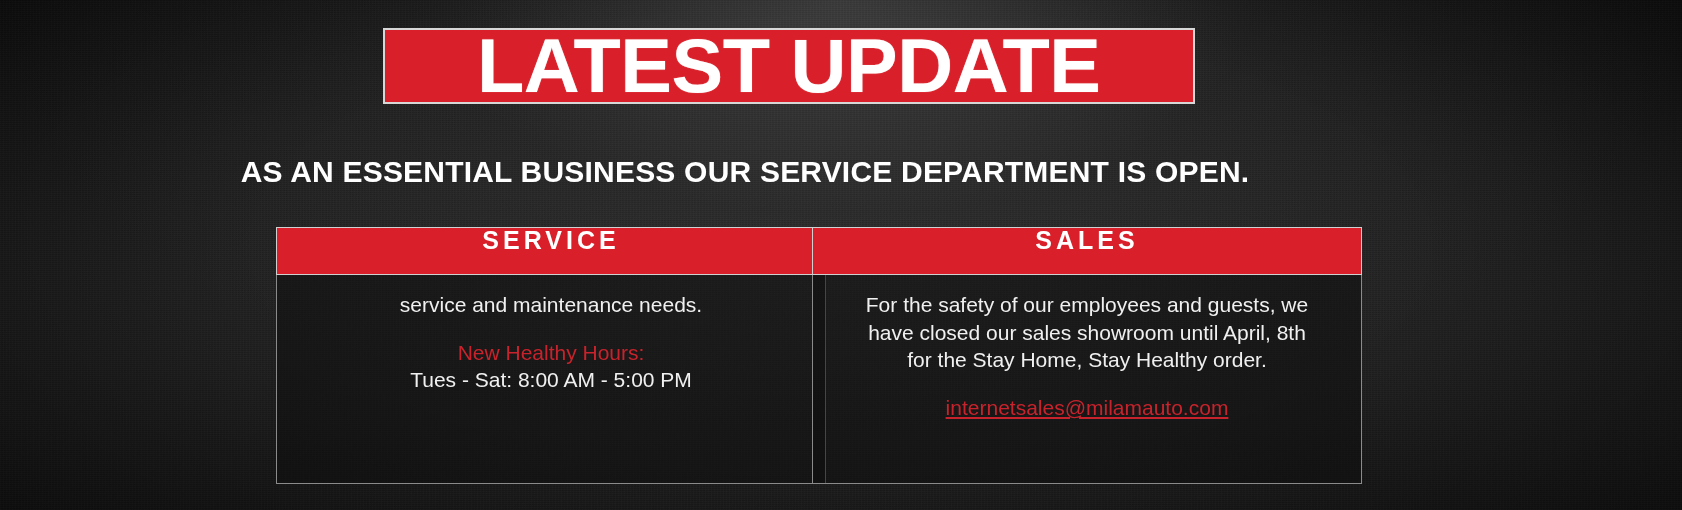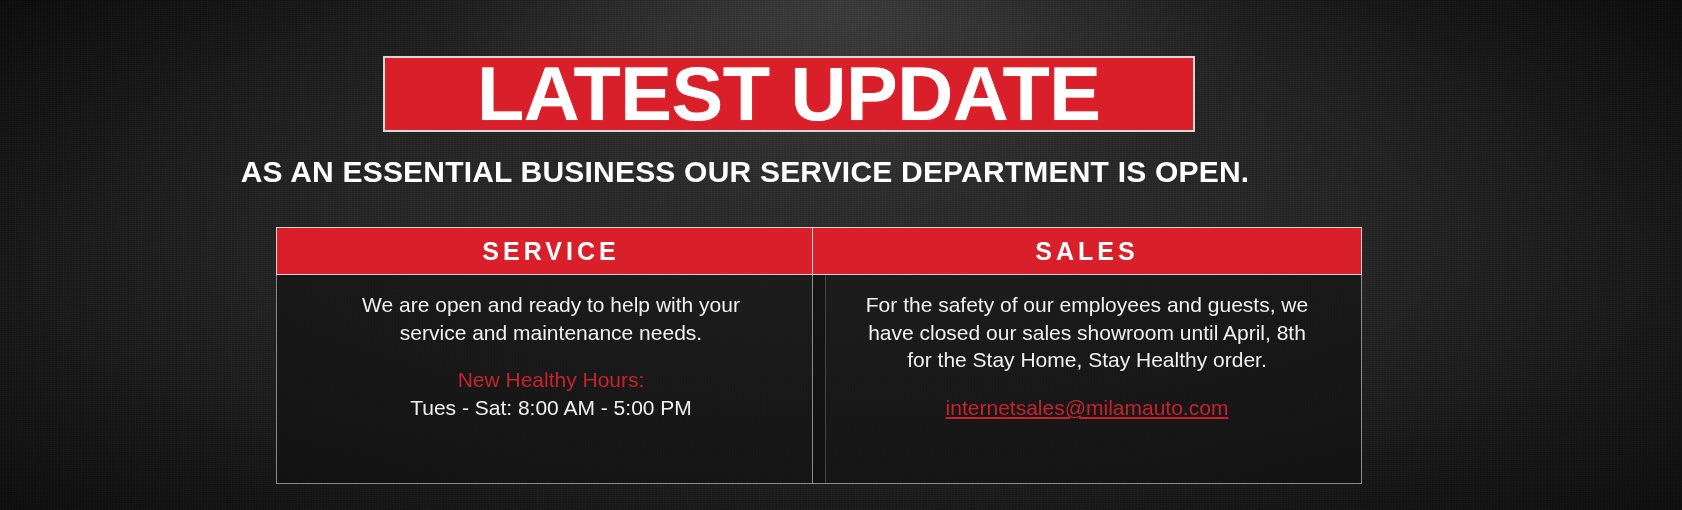--- a/index.html
+++ b/index.html
@@ -37,21 +37,20 @@
 
   
   #headline-banner {
     position:absolute;
     left:383px; top:28px;
     width:812px; height:76px;
     background:#D9202A;
     border:2px solid #d7d7d7;
     display:flex; align-items:center; justify-content:center;
     z-index:4;
-    margin-top:28px;
   }
   #headline-text {
     color:#ffffff;
     font-size:76px;
     font-weight:bold;
     letter-spacing:-0.5px;
     line-height:1;
     white-space:nowrap;
     text-shadow:0 0 1px rgba(255,255,255,0.5);
     transform:scaleX(1.02);
@@ -82,21 +81,21 @@
     display:flex; flex-direction:column;
   }
   #panel-service { left:276px; width:550px; }
   #panel-sales   { left:812px; width:550px; }
 
   .panel-header {
     height:48px;
     background:#D9202A;
     border:1px solid #d0d0d0;
     margin:-1px -1px 0 -1px;
-    display:flex; align-items:center; justify-content:center;
+    display:flex; align-items:flex-start; justify-content:center;
   }
   .panel-header-text {
     color:#ffffff;
     font-size:25px;
     font-weight:bold;
     letter-spacing:4px;
     line-height:1;
   }
 
   .panel-body {
@@ -126,21 +125,20 @@
     <span id="headline-text">LATEST UPDATE</span>
   </div>
 
   <div id="subtitle">AS AN ESSENTIAL BUSINESS OUR SERVICE DEPARTMENT IS OPEN.</div>
 
   <div id="panel-service" class="panel">
     <div class="panel-header">
       <span class="panel-header-text">SERVICE</span>
     </div>
     <div class="panel-body">
-      <p class="para">We are open and ready to help with your</p>
       <p class="para">service and maintenance needs.</p>
       <div class="spacer"></div>
       <p class="para red-line">New Healthy Hours:</p>
       <p class="para">Tues - Sat: 8:00 AM - 5:00 PM</p>
     </div>
   </div>
 
   <div id="panel-sales" class="panel">
     <div class="panel-header">
       <span class="panel-header-text">SALES</span>

